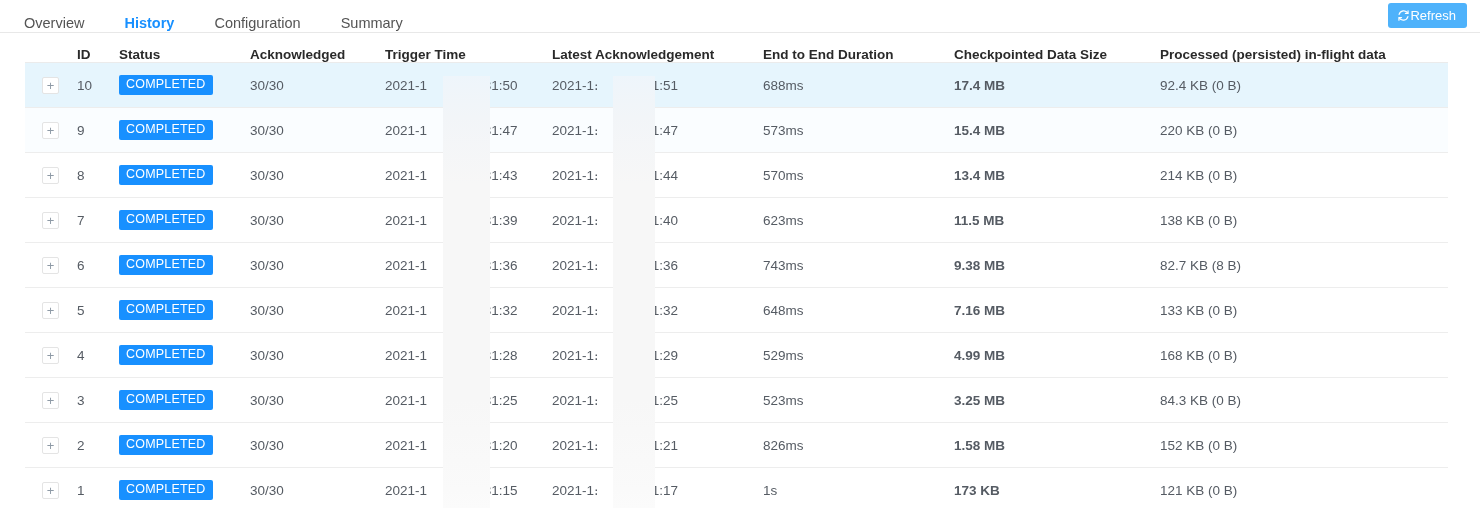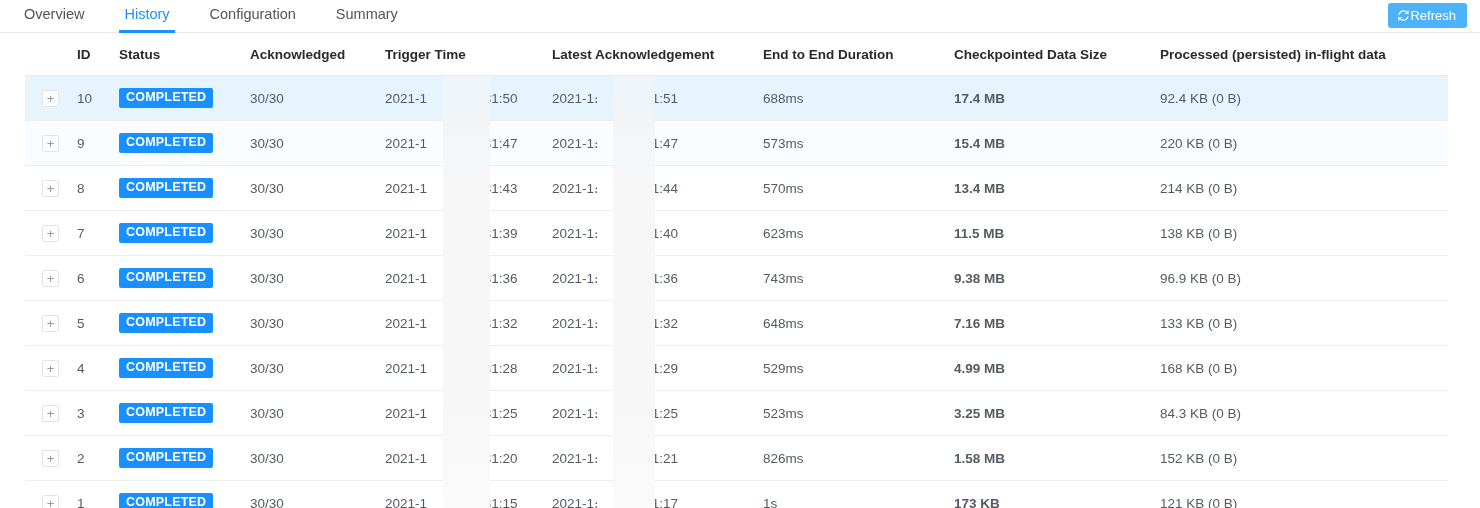--- a/index.html
+++ b/index.html
@@ -21,30 +21,30 @@
     display: flex;
     align-items: flex-start;
   }
   .tabs {
     display: flex;
     align-items: flex-start;
     padding-left: 4px;
   }
   .tab {
     position: relative;
-    padding: 5px 20px 9px 20px;
+    padding: 14px 20px 9px 20px;
     font-size: 14.5px;
     color: #545454;
     line-height: 19px;
     cursor: pointer;
     white-space: nowrap;
   }
   .tab.active {
     color: #1890ff;
-    font-weight: normal;
+    font-weight: bold;
   }
   .tab.active::after {
     content: "";
     position: absolute;
     left: 15px;
     right: 15px;
     bottom: 0;
     height: 3px;
     background: #1890ff;
   }
@@ -77,21 +77,21 @@
     width: 1423px;
     border-collapse: collapse;
     table-layout: fixed;
   }
 
   table.grid thead th {
     font-size: 13.5px;
     font-weight: bold;
     color: #2a2a2a;
     text-align: left;
-    padding: 14px 0 13px 0;
+    padding: 14px 0 0 0;
     background: #ffffff;
     border-bottom: 1px solid #ebebeb;
     white-space: nowrap;
   }
 
   table.grid tbody td {
     font-size: 13.5px;
     color: #555b63;
     padding: 12px 0 12px 0;
     border-bottom: 1px solid #ededed;
@@ -127,21 +127,21 @@
     line-height: 1;
     cursor: pointer;
     user-select: none;
   }
 
   .badge {
     display: inline-block;
     background: #1890ff;
     color: #ffffff;
     font-size: 12.5px;
-    font-weight: bold;
+    font-weight: normal;
     letter-spacing: 0.2px;
     padding: 3px 7px 4px 7px;
     border-radius: 2px;
     line-height: 13px;
   }
 
   
   .redaction {
     position: absolute;
     top: 0;
@@ -237,21 +237,21 @@
         </tr>
         <tr>
           <td class="c-exp"><span class="expander">+</span></td>
           <td class="c-id">6</td>
           <td class="c-stat"><span class="badge">COMPLETED</span></td>
           <td class="c-ack">30/30</td>
           <td class="c-trig"><span>2021-1</span><span style="display: inline-block; width: 53px;"></span><span>:31:36</span></td>
           <td class="c-lack"><span>2021-1։</span><span style="display: inline-block; width: 42px;"></span><span>:31:36</span></td>
           <td class="c-dur">743ms</td>
           <td class="c-cds">9.38 MB</td>
-          <td class="c-pif">96.9 KB (0 B)</td>
+          <td class="c-pif">82.7 KB (8 B)</td>
         </tr>
         <tr>
           <td class="c-exp"><span class="expander">+</span></td>
           <td class="c-id">5</td>
           <td class="c-stat"><span class="badge">COMPLETED</span></td>
           <td class="c-ack">30/30</td>
           <td class="c-trig"><span>2021-1</span><span style="display: inline-block; width: 53px;"></span><span>:31:32</span></td>
           <td class="c-lack"><span>2021-1։</span><span style="display: inline-block; width: 42px;"></span><span>:31:32</span></td>
           <td class="c-dur">648ms</td>
           <td class="c-cds">7.16 MB</td>

